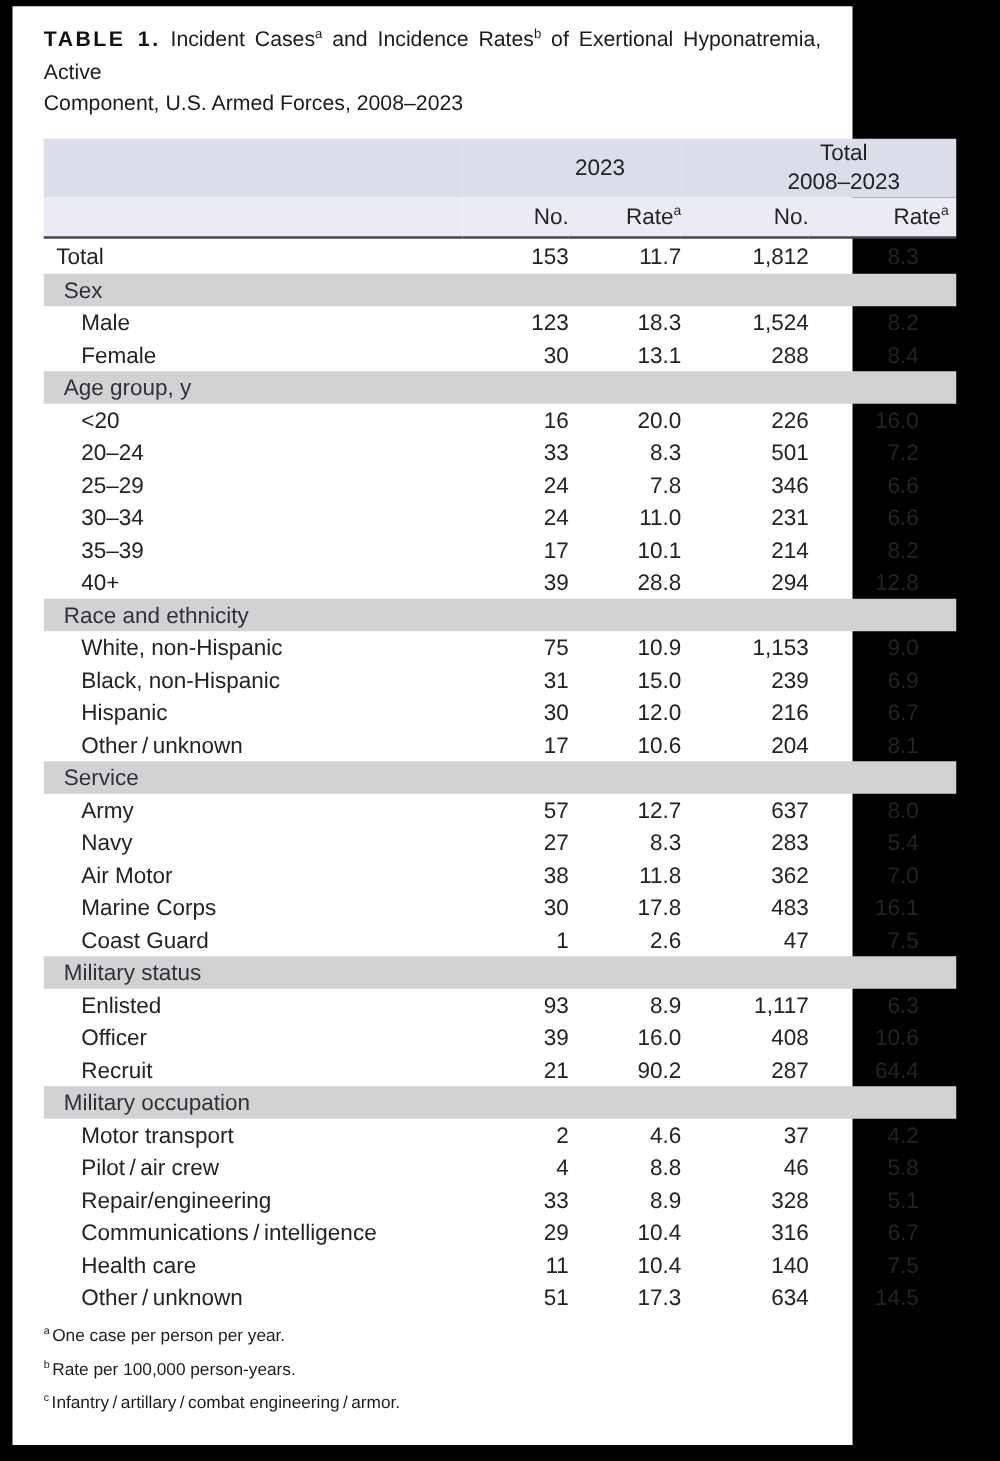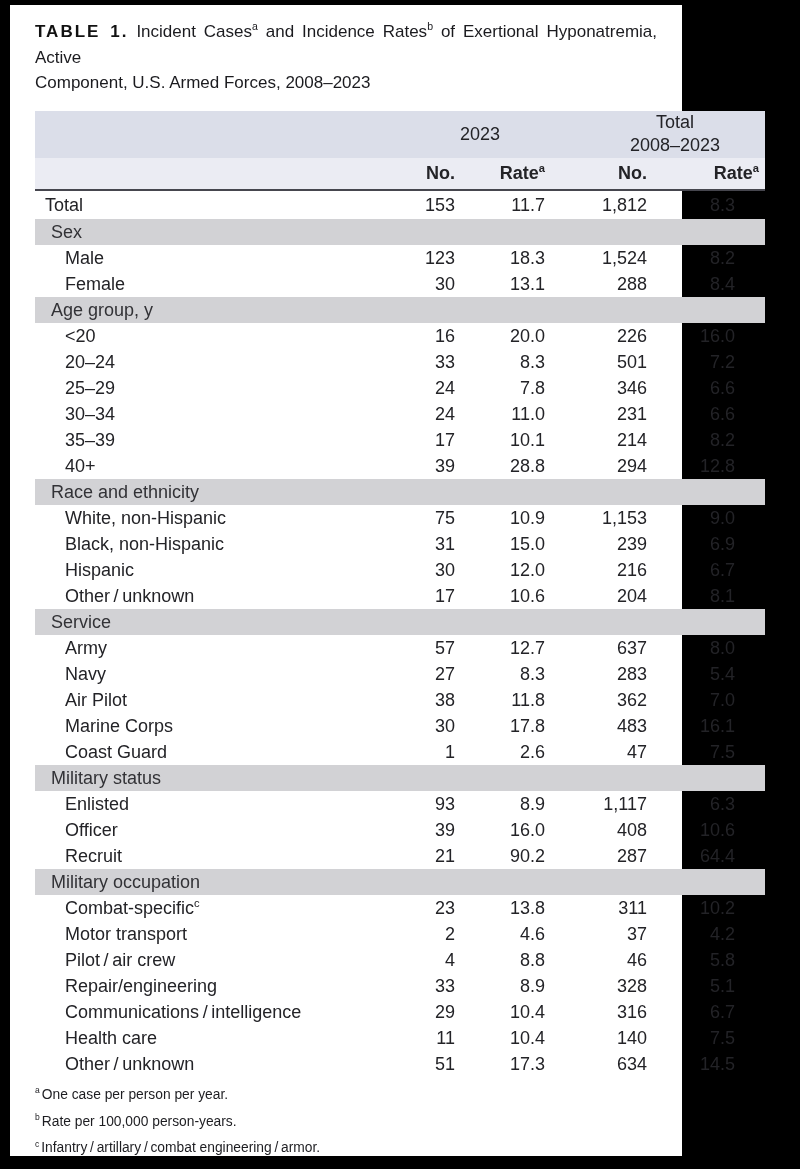--- a/index.html
+++ b/index.html
@@ -26,21 +26,21 @@
   table.tbl{
     border-collapse:collapse;table-layout:fixed;
     width:730px;margin-top:15px;
     font-size:18px;color:#232327;
   }
   .tbl th{font-weight:400;}
   tr.group th{background:#dbdee9;height:46px;vertical-align:middle;}
   th.g1{text-align:center;padding-left:45px;}
   th.g2{text-align:center;padding-left:40px;}
   .g2l{display:block;text-align:center;line-height:1.32;}
-  tr.subhead th{background:#ebecf3;height:31px;text-align:right;vertical-align:middle;font-weight:bold;}
+  tr.subhead th{background:#ebecf3;height:31px;text-align:right;vertical-align:middle;}
   thead{border-bottom:2px solid #46464e;}
   td,th{padding:0;}
   td.num,th.num{text-align:right;}
   th.rate2,td.rate2{padding-right:0;}
   th.num.rate2{padding-right:6px;}
   td.num.rate2{padding-right:30px;}
   tbody td{height:26px;vertical-align:middle;}
   tr.total-row td{height:28px;}
   td.lbl{text-align:left;padding-left:10px;}
   td.lbl.indent{padding-left:30px;}
@@ -200,21 +200,21 @@
           <td class="num rate2">8.0</td>
         </tr>
         <tr>
           <td class="lbl indent">Navy</td>
           <td class="num">27</td>
           <td class="num">8.3</td>
           <td class="num">283</td>
           <td class="num rate2">5.4</td>
         </tr>
         <tr>
-          <td class="lbl indent">Air Pilot</td>
+          <td class="lbl indent">Air Motor</td>
           <td class="num">38</td>
           <td class="num">11.8</td>
           <td class="num">362</td>
           <td class="num rate2">7.0</td>
         </tr>
         <tr>
           <td class="lbl indent">Marine Corps</td>
           <td class="num">30</td>
           <td class="num">17.8</td>
           <td class="num">483</td>
@@ -248,27 +248,20 @@
           <td class="lbl indent">Recruit</td>
           <td class="num">21</td>
           <td class="num">90.2</td>
           <td class="num">287</td>
           <td class="num rate2">64.4</td>
         </tr>
         <tr class="section-row">
           <td class="section" colspan="5">Military occupation</td>
         </tr>
         <tr>
-          <td class="lbl indent">Combat-specific<sup>c</sup></td>
-          <td class="num">23</td>
-          <td class="num">13.8</td>
-          <td class="num">311</td>
-          <td class="num rate2">10.2</td>
-        </tr>
-        <tr>
           <td class="lbl indent">Motor transport</td>
           <td class="num">2</td>
           <td class="num">4.6</td>
           <td class="num">37</td>
           <td class="num rate2">4.2</td>
         </tr>
         <tr>
           <td class="lbl indent">Pilot / air crew</td>
           <td class="num">4</td>
           <td class="num">8.8</td>

